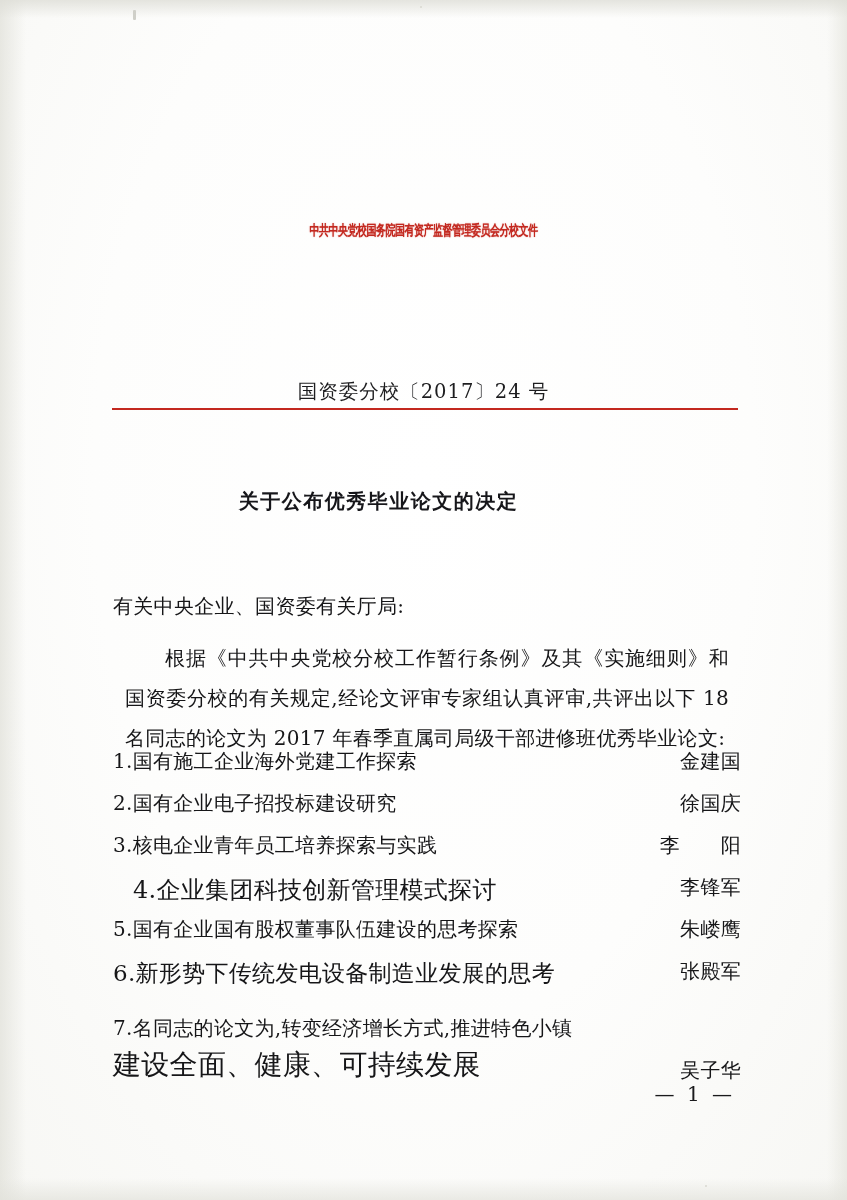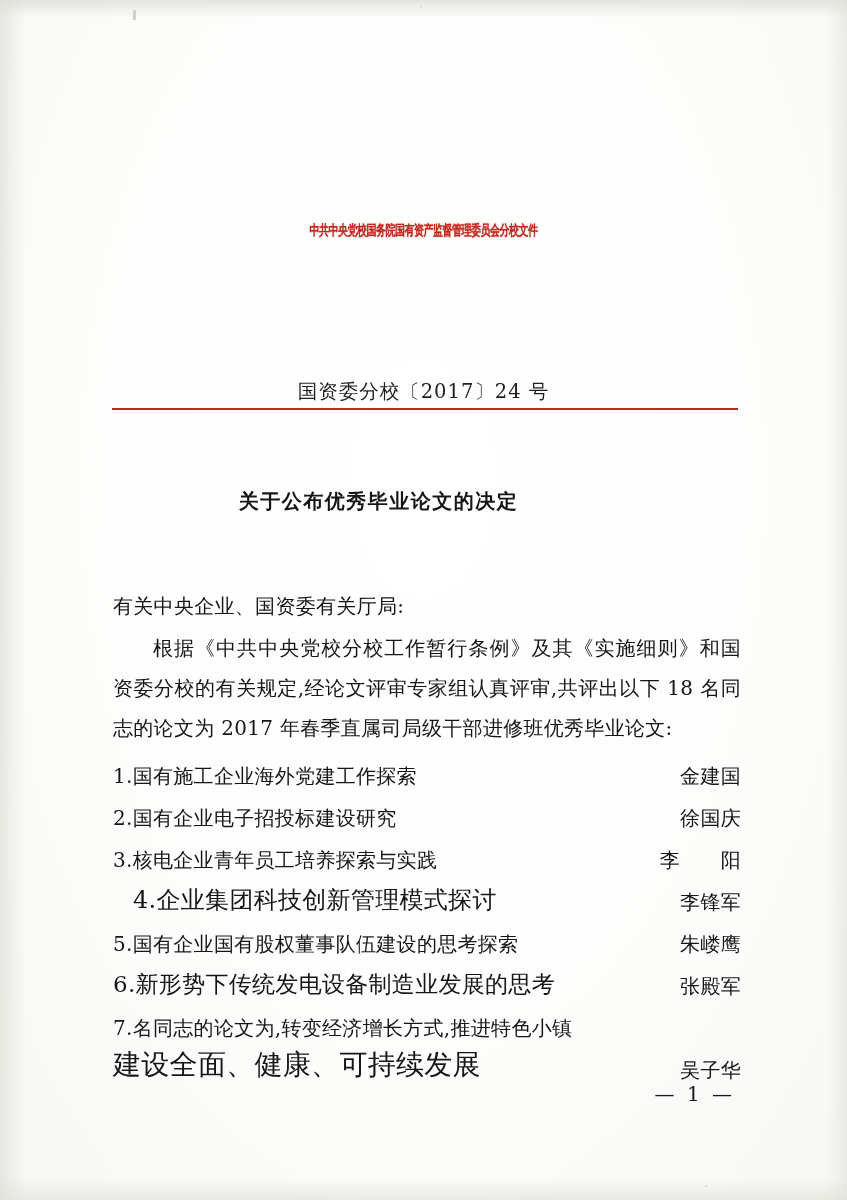--- a/index.html
+++ b/index.html
@@ -125,38 +125,37 @@
     width: 628px;
     color: #161618;
     font-size: 20px;
     line-height: 40px;
     letter-spacing: 0.3px;
   }
   .salutation {
     margin: 8px 0 2px 0;
   }
   .para {
-    margin: 0;
+    margin: 12px;
     text-indent: 40px;
     text-align: justify;
   }
 
   
   .paper-list {
     position: absolute;
     left: 113px;
     top: 748px;
     width: 628px;
     font-size: 20px;
     color: #161618;
     letter-spacing: 0.3px;
   }
   .paper-row {
     display: flex;
-    align-items: flex-end;
     justify-content: space-between;
     height: 42px;
     gap: 36px;
   }
   .paper-title {
     white-space: nowrap;
   }
   .paper-author {
     white-space: pre;
     text-align: right;

